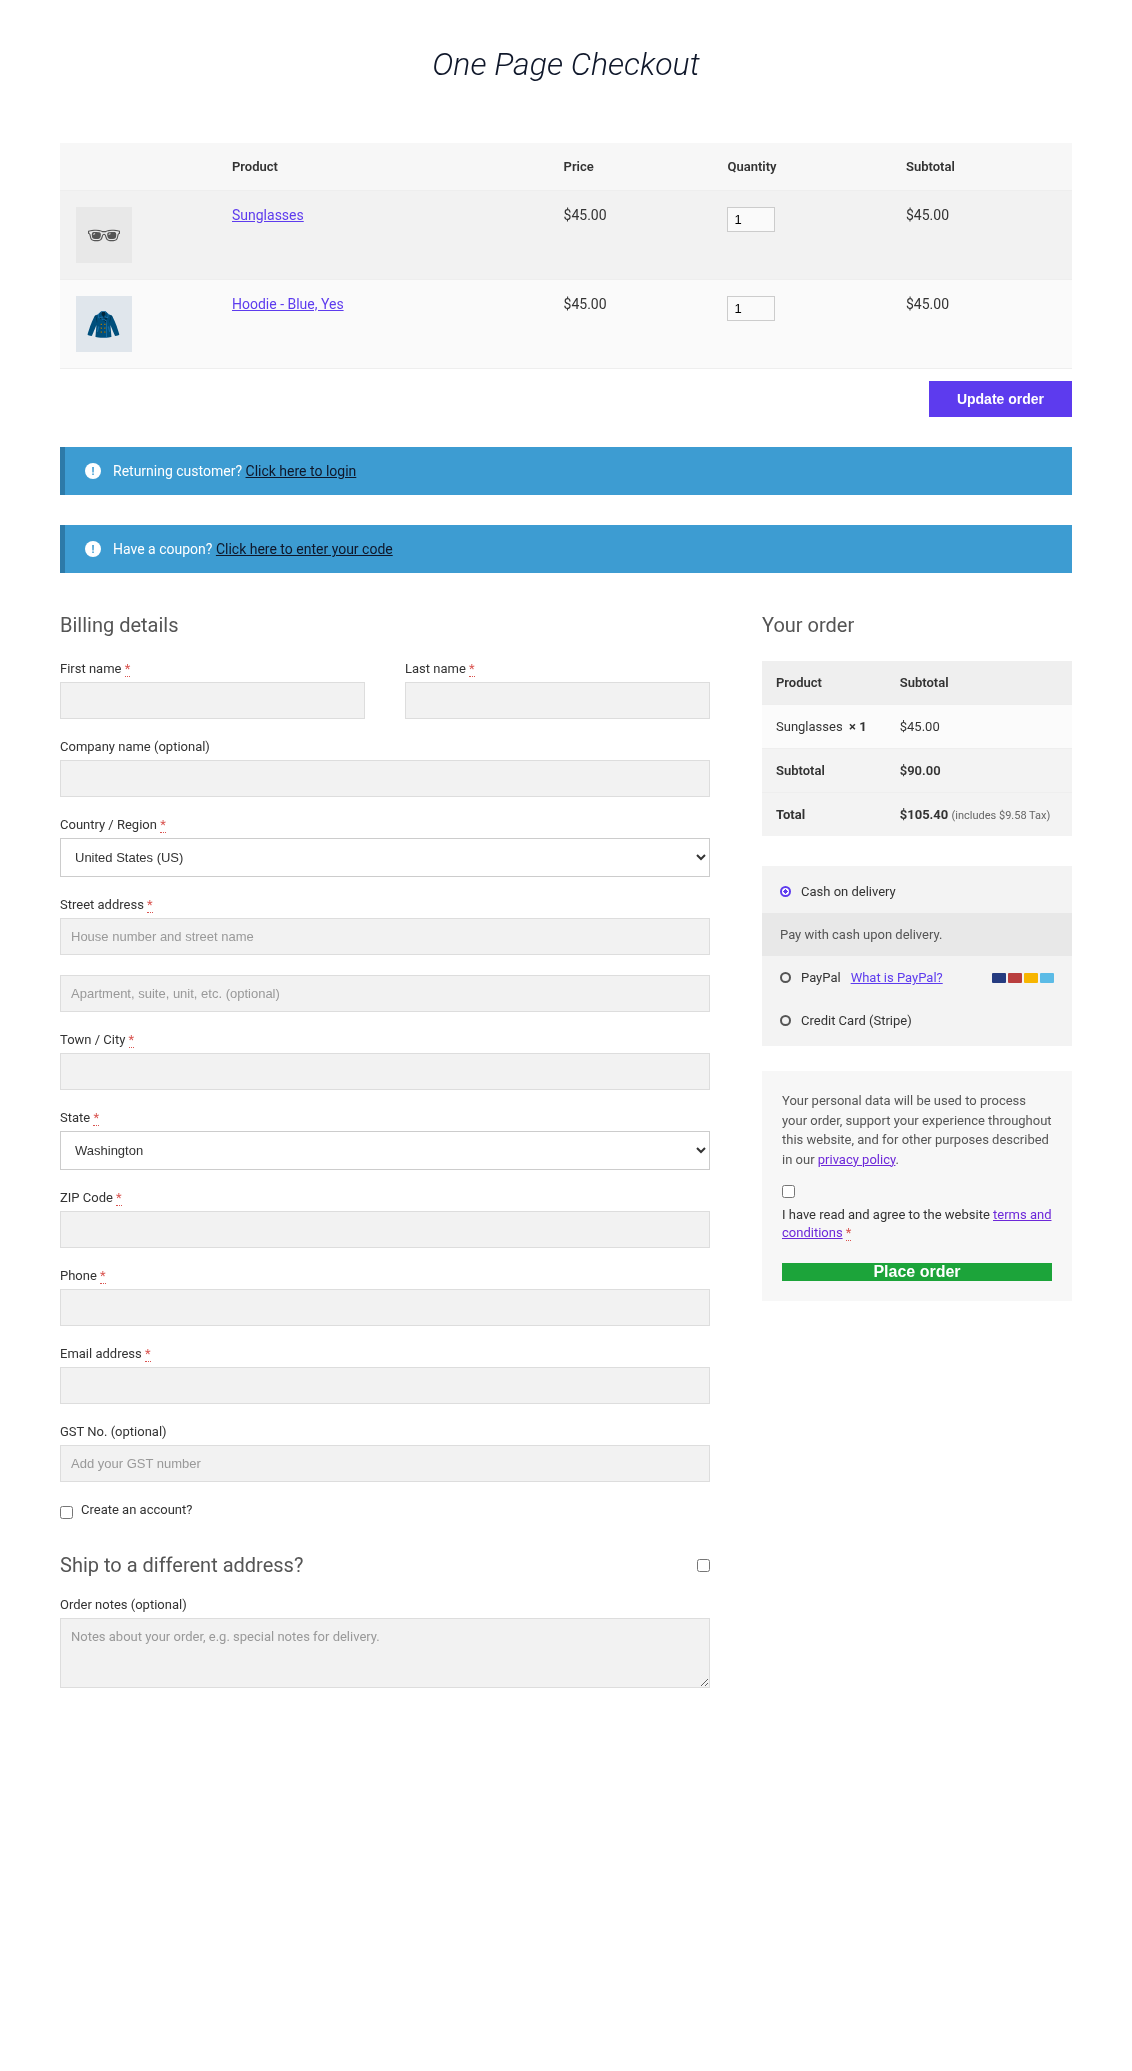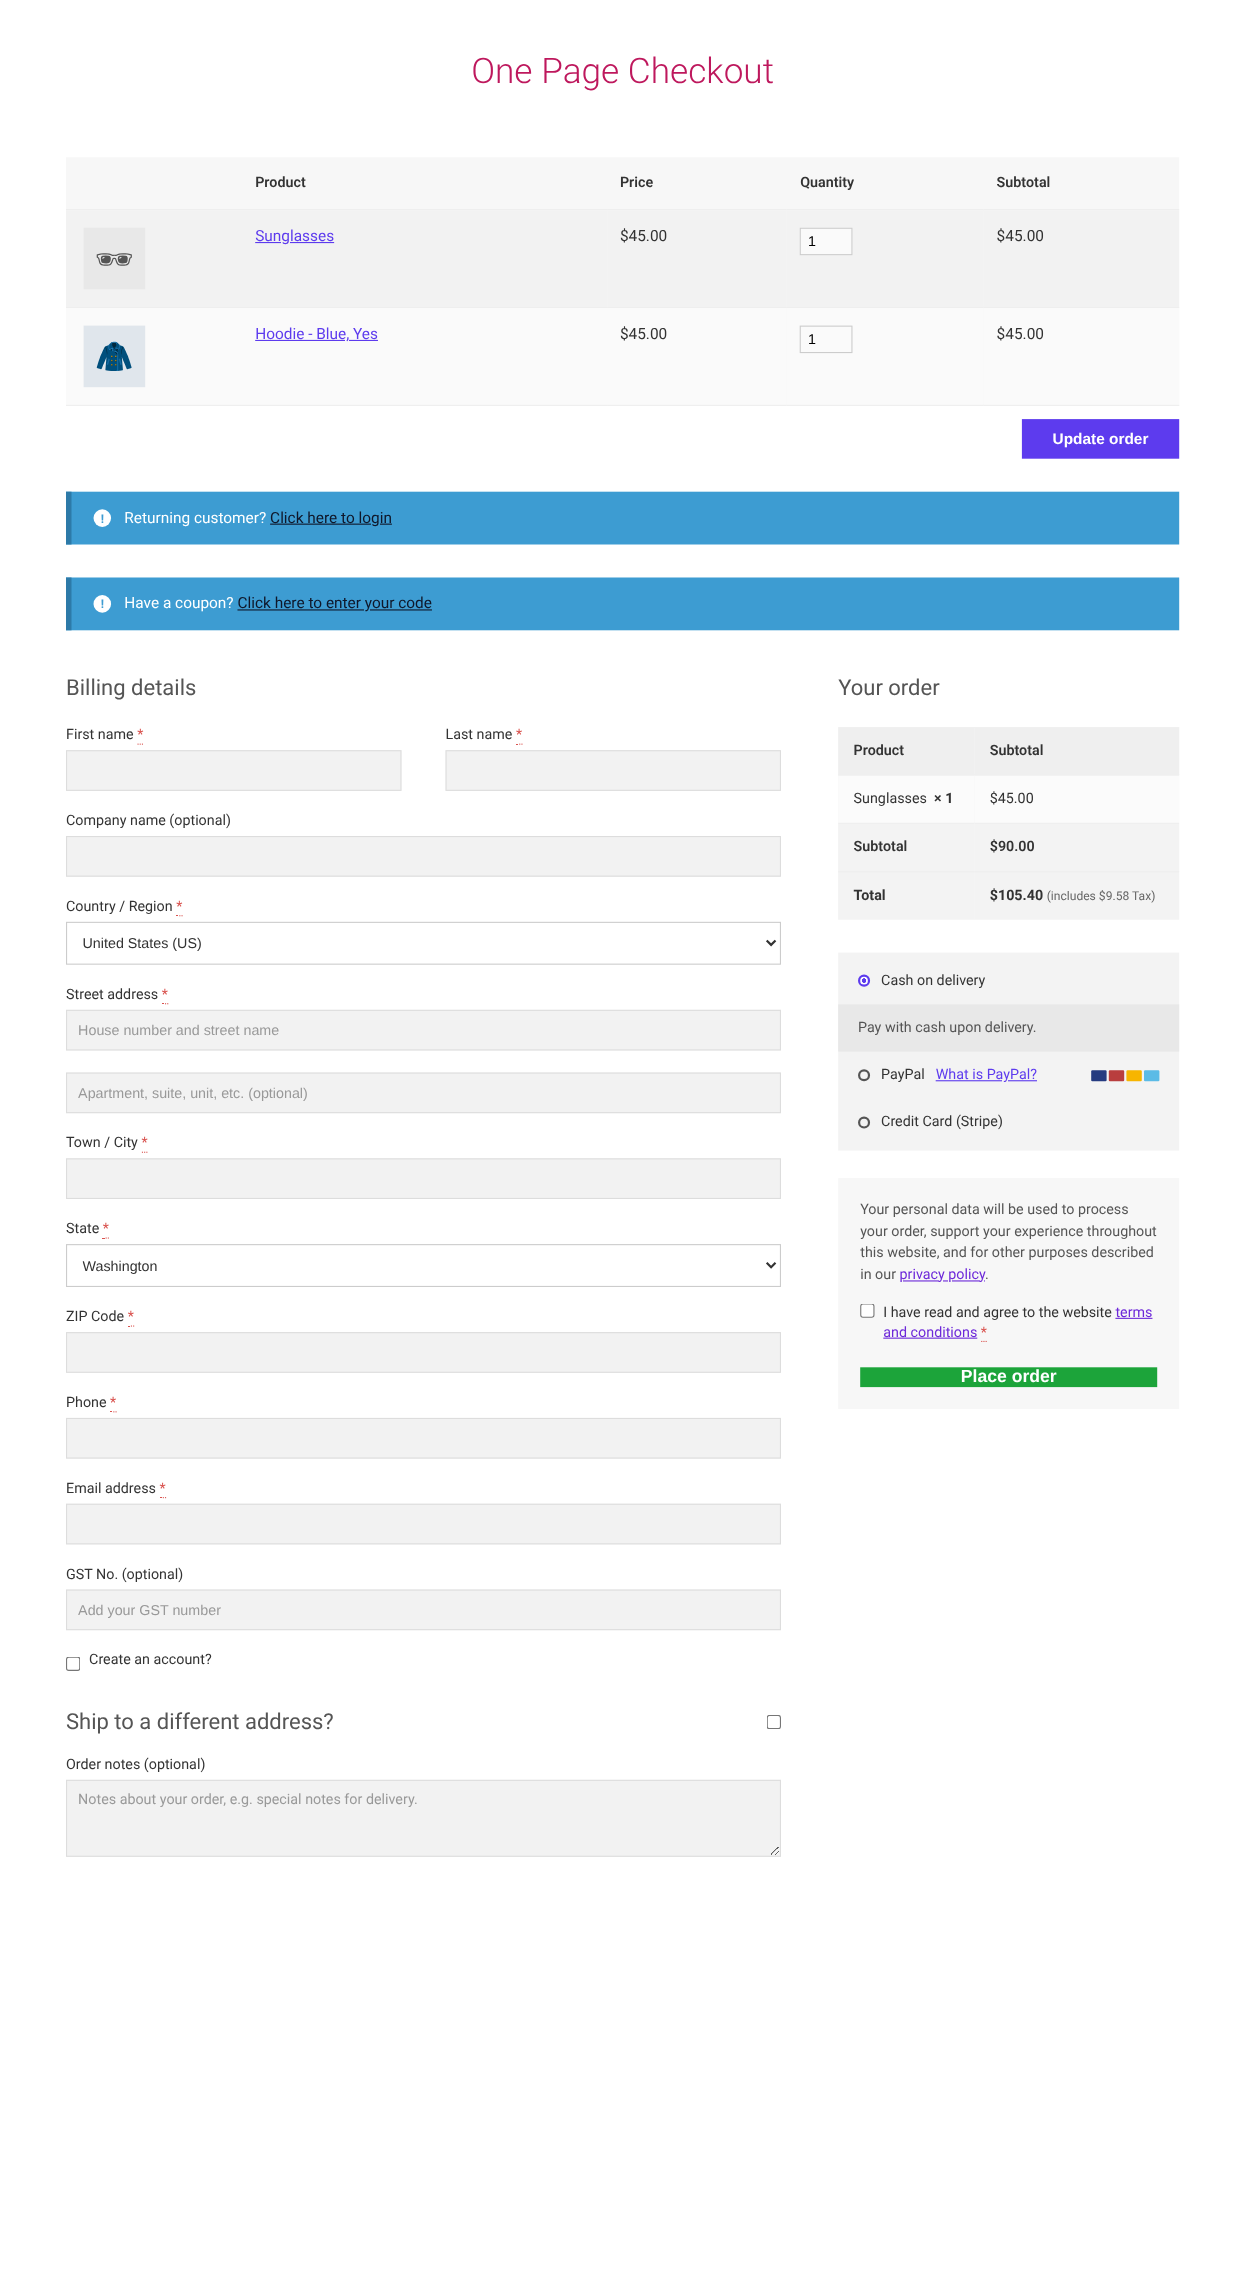--- a/index.html
+++ b/index.html
@@ -1,18 +1,18 @@
 <!DOCTYPE html>
 <html><head>
 <meta charset="utf-8">
 <style>
 * { box-sizing: border-box; margin: 0; padding: 0; }
 body { font-family: -apple-system, BlinkMacSystemFont, "Segoe UI", Roboto, sans-serif; color: #333; background: #fff; }
 .container { max-width: 1072px; margin: 0 auto; padding: 30px; }
-h1 { font-weight: 300; font-size: 32px; text-align: center; color: #be185d; margin: 15px 0 60px; }
+h1 { font-weight: 300; font-size: 32px; text-align: center; color: #0f172a; margin: 15px 0 60px; font-style: italic; }
 .cart-table { width: 100%; border-collapse: collapse; background: #f7f7f7; margin-bottom: 12px; }
 .cart-table th { text-align: left; font-size: 13px; font-weight: 600; color: #333; padding: 16px 12px; border-bottom: 1px solid #eee; }
 .cart-table td { padding: 16px 12px; font-size: 14px; vertical-align: top; border-bottom: 1px solid #eee; background: #fafafa; }
 .cart-table tr:nth-child(odd) td { background: #f2f2f2; }
 .cart-table th:first-child, .cart-table td:first-child { width: 160px; padding-left: 16px; }
 .product-img { width: 56px; height: 56px; background: #e8e8e8; display: flex; align-items: center; justify-content: center; font-size: 28px; color: #555; }
 .product-link { color: #5d3bee; text-decoration: underline; font-size: 14px; }
 .qty-input { width: 48px; padding: 4px 6px; border: 1px solid #ccc; background: #fafafa; font-size: 13px; }
 .update-cart-row { text-align: right; margin-bottom: 30px; }
 .btn-purple { background: #5d3bee; color: #fff; border: none; padding: 10px 28px; font-size: 14px; font-weight: 600; cursor: pointer; }
@@ -47,21 +47,21 @@
 .pay-option { padding: 14px 18px; display: flex; align-items: center; gap: 10px; font-size: 13px; }
 .pay-radio { width: 11px; height: 11px; border-radius: 50%; border: 2px solid #555; display: inline-block; }
 .pay-radio.selected { border-color: #5d3bee; background: radial-gradient(circle, #5d3bee 40%, #fff 45%); }
 .pay-desc { background: #e8e8e8; padding: 14px 18px; font-size: 13px; color: #555; }
 .pay-link { color: #5d3bee; text-decoration: underline; }
 .card-icons { margin-left: auto; display: flex; gap: 2px; }
 .card-ic { width: 14px; height: 10px; border-radius: 1px; }
 .privacy-box { background: #f7f7f7; padding: 20px; }
 .privacy-box p { font-size: 13px; color: #555; line-height: 1.5; margin-bottom: 16px; }
 .privacy-box a { color: #6d28d9; text-decoration: underline; }
-.terms-row { display: flex; gap: 8px; font-size: 13px; margin-bottom: 20px; align-items: flex-start; }
+.terms-row { display: flex; gap: 8px; font-size: 13px; margin-bottom: 20px; align-items: flex-start; flex-direction: column; }
 .terms-row label { line-height: 1.4; }
 .btn-place { width: 100%; background: #1ca43a; color: #fff; border: none; font-size: 16px; font-weight: 600; cursor: pointer; }
 </style>
 </head>
 <body>
 
 <div class="container">
   <h1>One Page Checkout</h1>
 
   <table class="cart-table">

